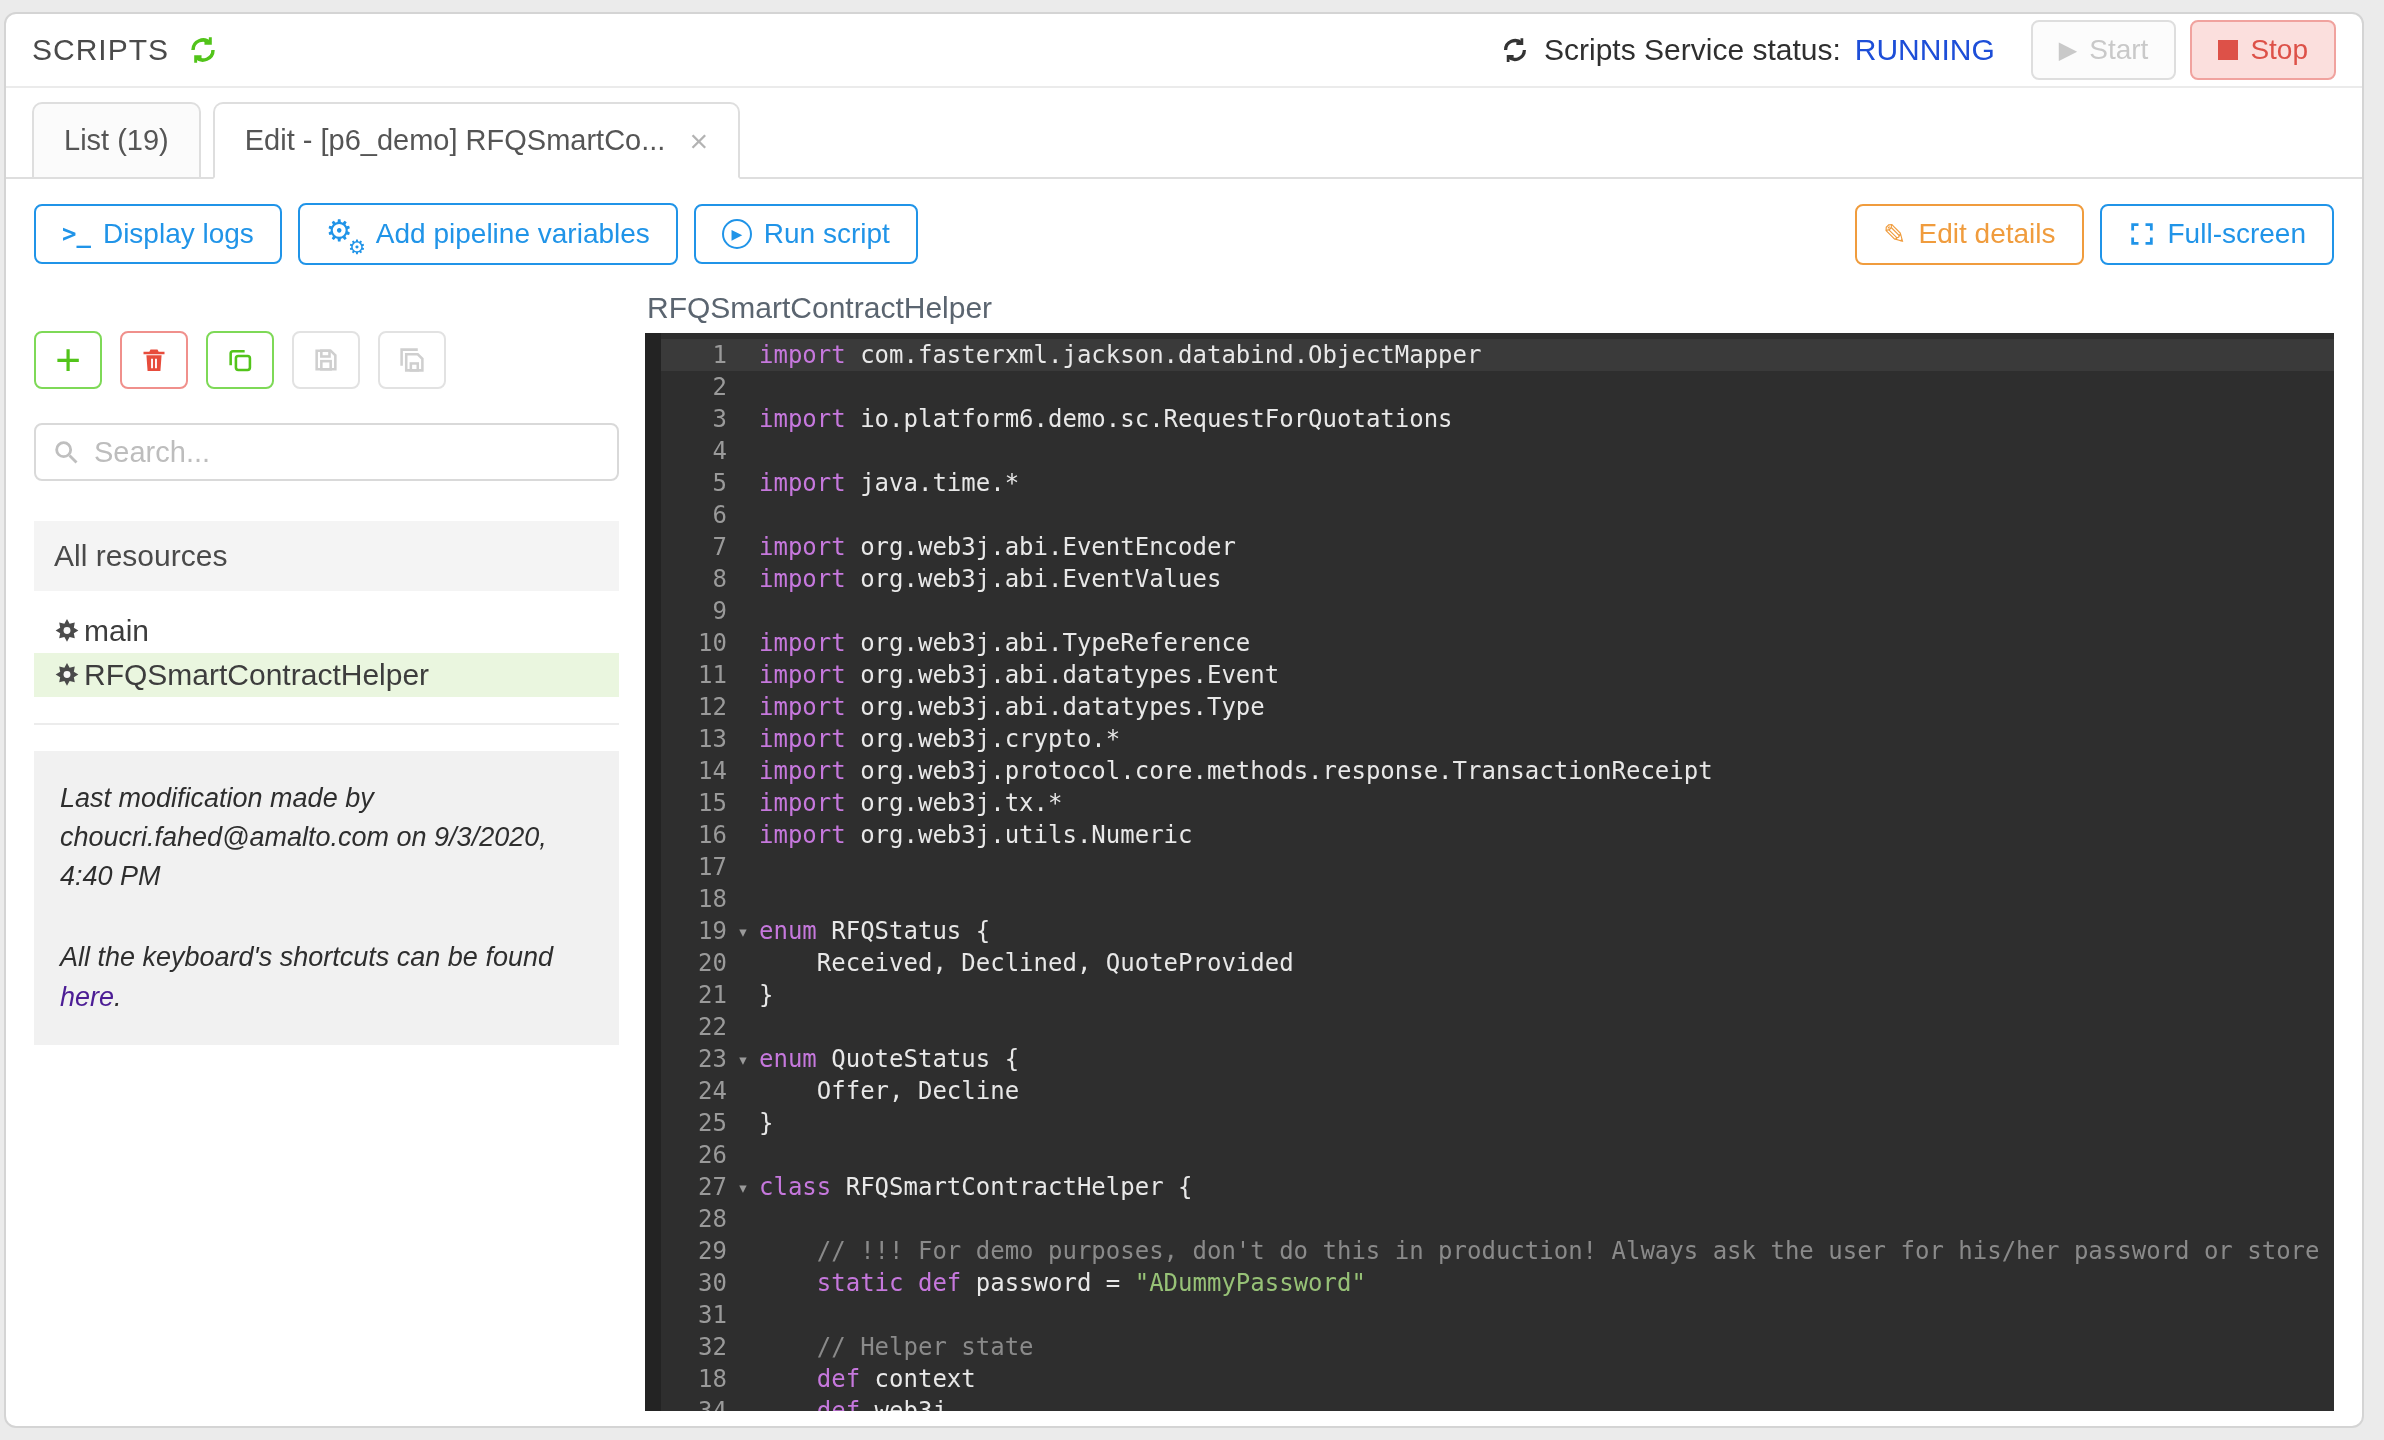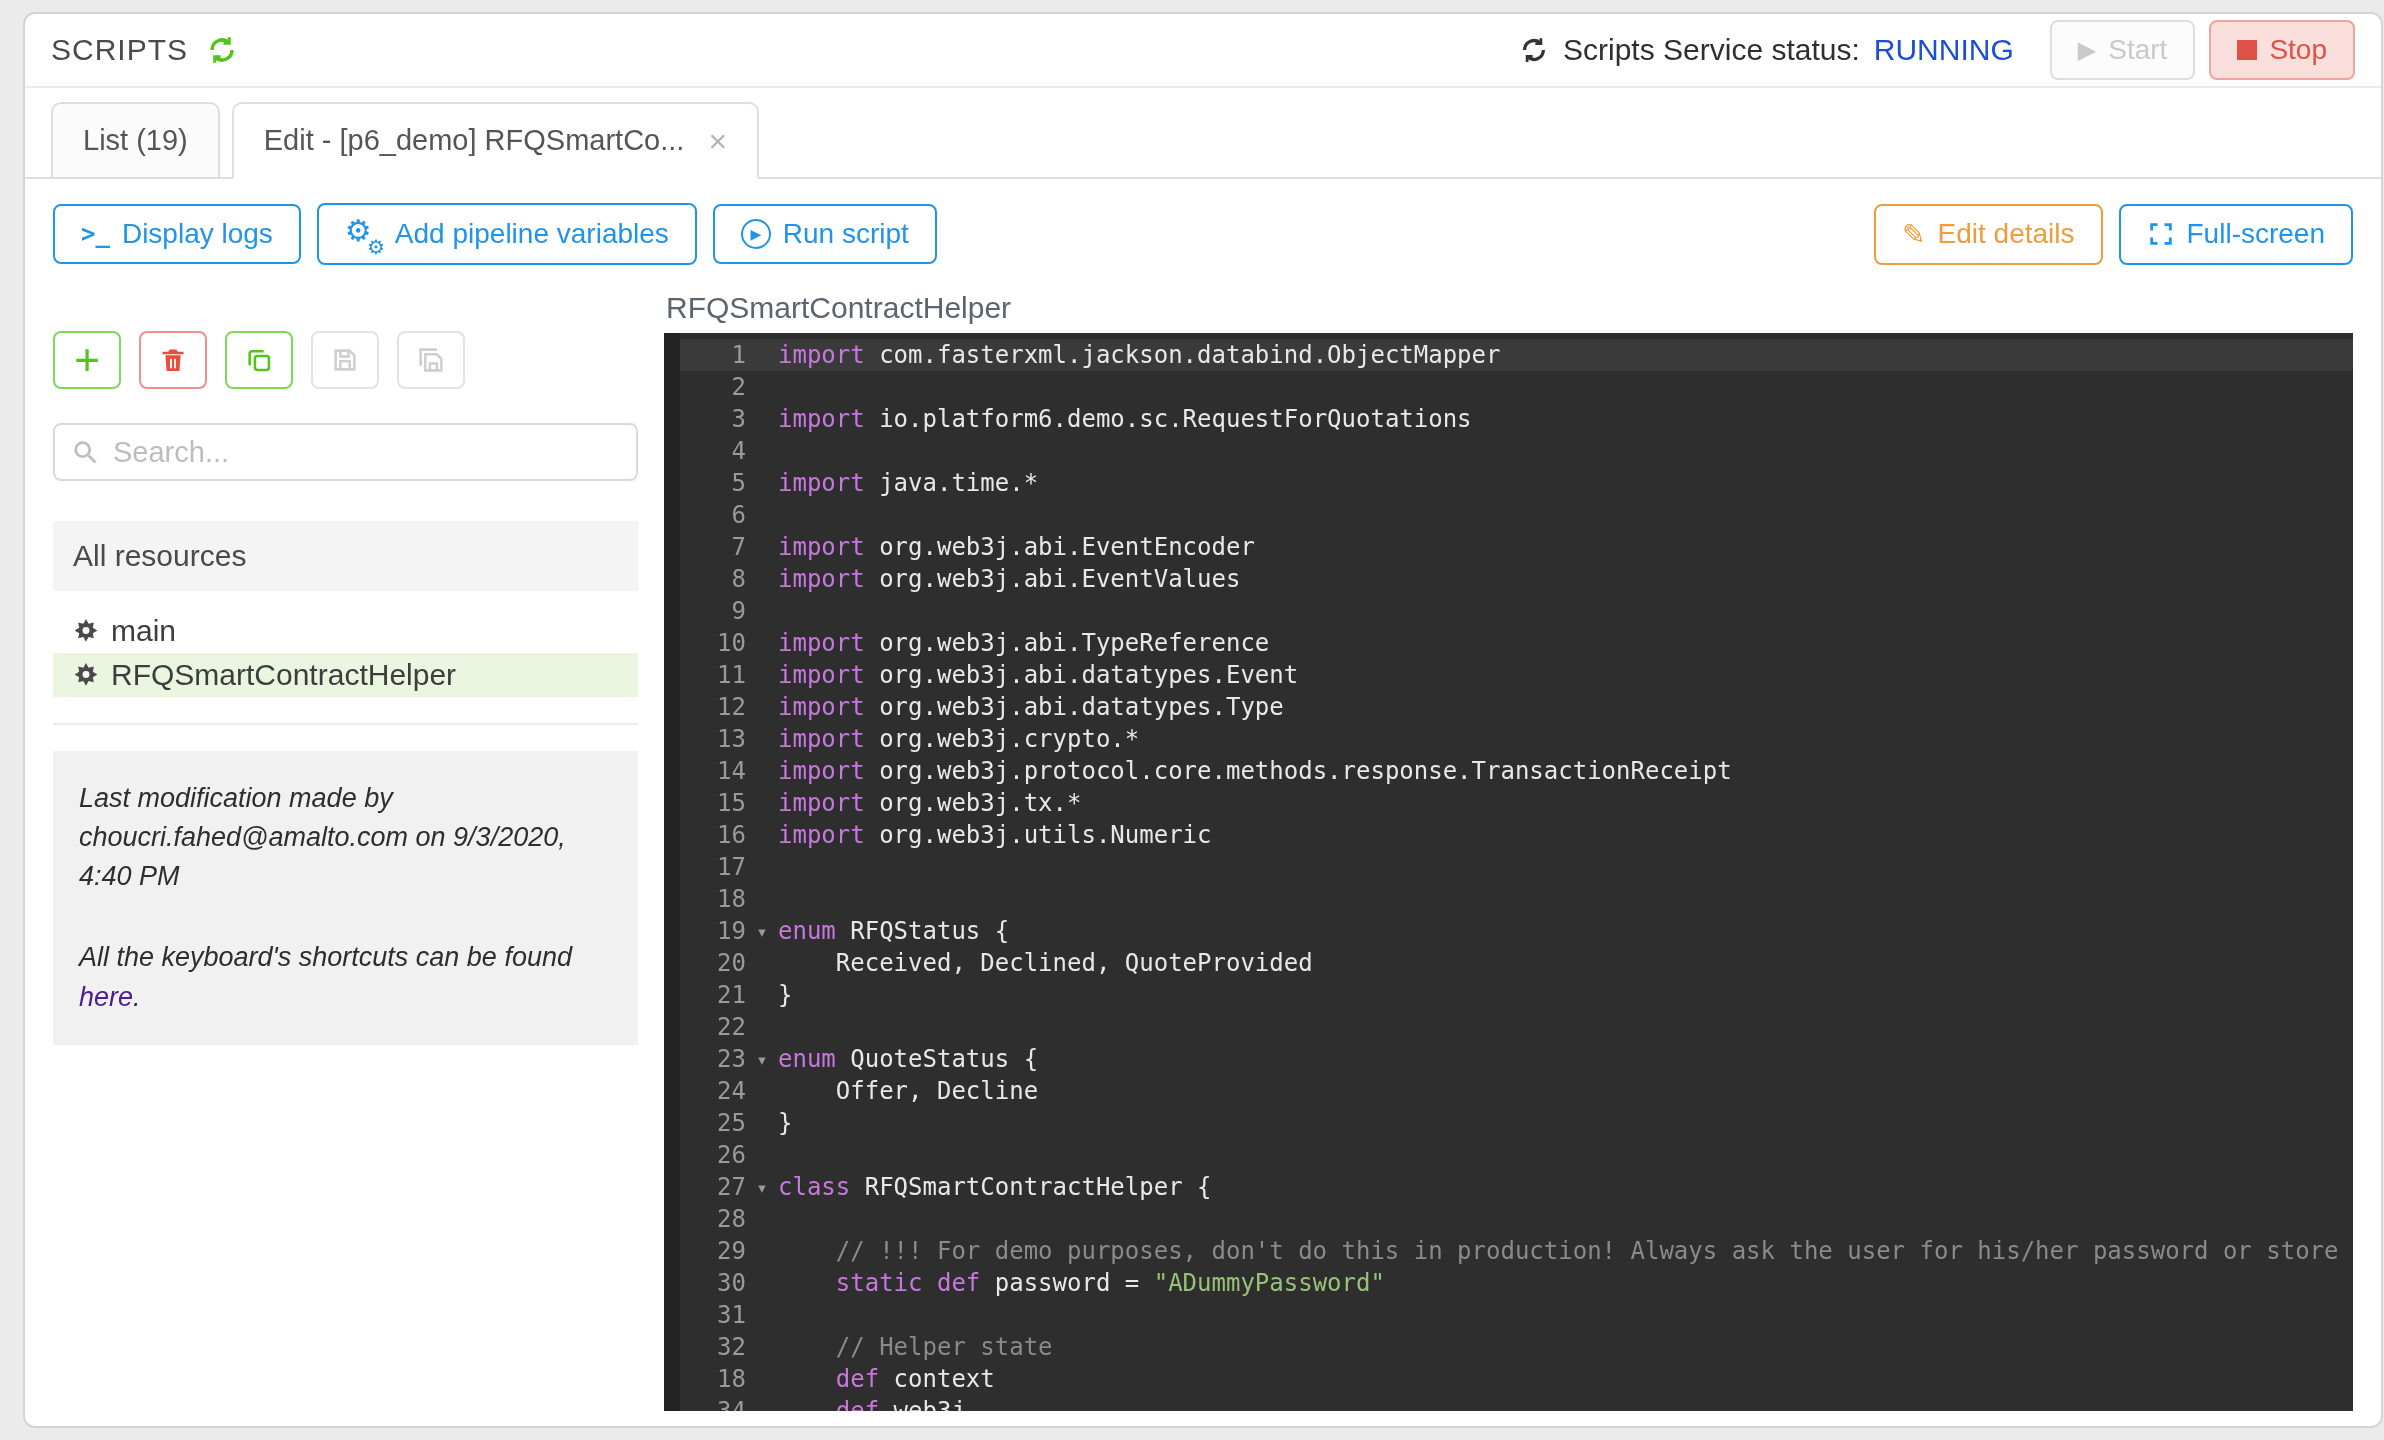--- a/index.html
+++ b/index.html
@@ -1,17 +1,17 @@
 <!DOCTYPE html>
 <html><head>
 <meta charset="utf-8">
 <style>
   * { box-sizing: border-box; margin: 0; padding: 0; }
   html, body { width: 2384px; height: 1440px; background: #ebebeb; font-family: "Liberation Sans", sans-serif; }
-  .card { position: absolute; left: 23px; top: 12px; width: 2360px; height: 1416px; background: #fff; border: 2px solid #d4d4d4; border-radius: 12px; overflow: hidden; }
+  .card { position: absolute; left: 4px; top: 12px; width: 2360px; height: 1416px; background: #fff; border: 2px solid #d4d4d4; border-radius: 12px; overflow: hidden; }
 
   
   .app-header { height: 74px; display: flex; align-items: center; padding: 0 26px; border-bottom: 2px solid #ebebeb; }
   .app-title { font-size: 30px; color: #4a4a4a; letter-spacing: 1px; }
   .icon { display: inline-flex; align-items: center; justify-content: center; }
   .refresh-green { color: #52c41a; margin-left: 18px; cursor: pointer; }
   .hdr-right { margin-left: auto; display: flex; align-items: center; gap: 14px; }
   .status-label { font-size: 30px; color: #2f2f2f; }
   .status-value { font-size: 30px; color: #1d4ed8; margin-right: 22px; }
   .btn { display: inline-flex; align-items: center; gap: 12px; border-radius: 8px; font-size: 28px; padding: 12px 26px; background: #fff; cursor: pointer; white-space: nowrap; }
@@ -51,21 +51,21 @@
   .ib-red { border-color: #f0908c; color: #e74c3c; }
   .ib-gray { border-color: #e2e2e2; color: #cfcfcf; }
   .plus-glyph { font-size: 44px; line-height: 40px; font-weight: 400; }
 
   .search { margin-top: 34px; height: 58px; border: 2px solid #d9d9d9; border-radius: 8px; display: flex; align-items: center; gap: 14px; padding: 0 16px; }
   .search input { border: none; outline: none; flex: 1; font-size: 29px; color: #444; font-family: "Liberation Sans", sans-serif; }
   .search input::placeholder { color: #bdbdbd; }
 
   .section-head { margin-top: 40px; background: #f4f4f4; padding: 18px 20px; font-size: 30px; color: #4a4a4a; }
   .resource-list { margin-top: 18px; }
-  .resource { display: flex; align-items: center; gap: 12px; padding: 5px 20px; font-size: 30px; color: #3d3d3d; cursor: pointer; }
+  .resource { display: flex; align-items: center; gap: 4px; padding: 5px 20px; font-size: 30px; color: #3d3d3d; cursor: pointer; }
   .resource.selected { background: #eaf6df; }
   .divider { border-top: 2px solid #ececec; margin: 26px 0; }
 
   .infobox { background: #f1f1f1; padding: 28px 26px; font-style: italic; font-size: 27px; color: #2e2e2e; line-height: 1.45; }
   .infobox .p2 { margin-top: 42px; }
   .link-green { color: #4c1d95; cursor: pointer; }
 
   
   .editor-title { font-size: 30px; color: #5b6570; margin: 0 0 8px 2px; }
   .editor { background: #2e2e2e; border-left: 16px solid #232323; height: 1078px; overflow: hidden; font-family: "DejaVu Sans Mono", monospace; font-size: 24px; line-height: 32px; padding-top: 6px; cursor: text; }

